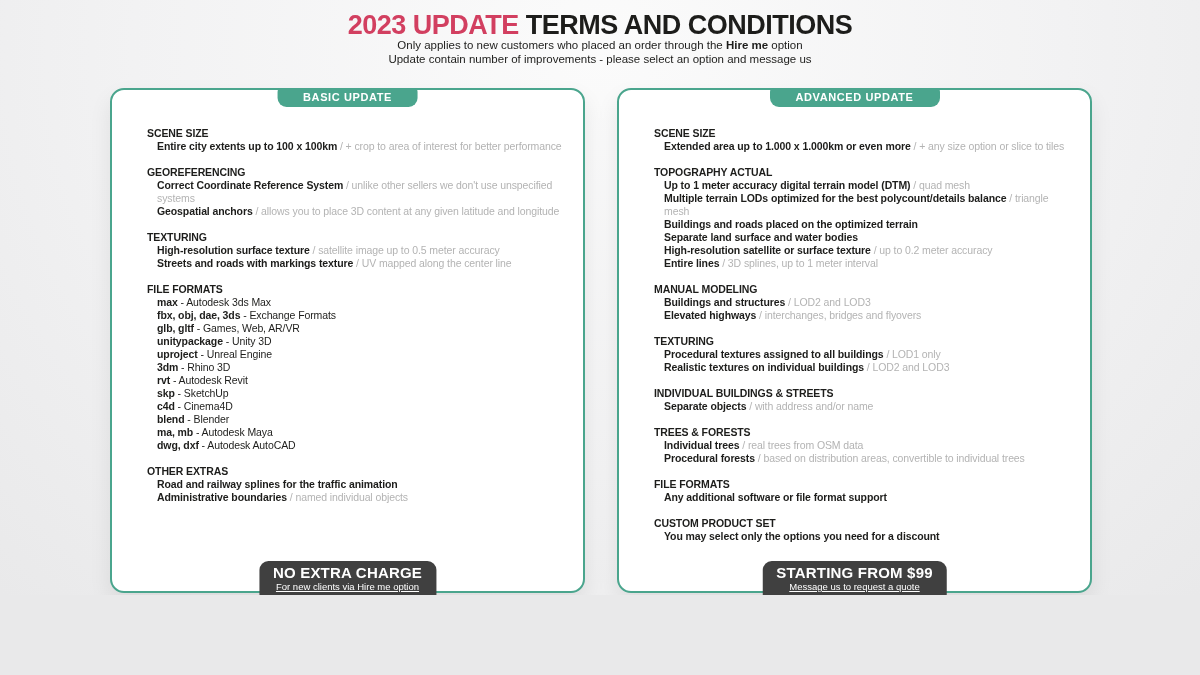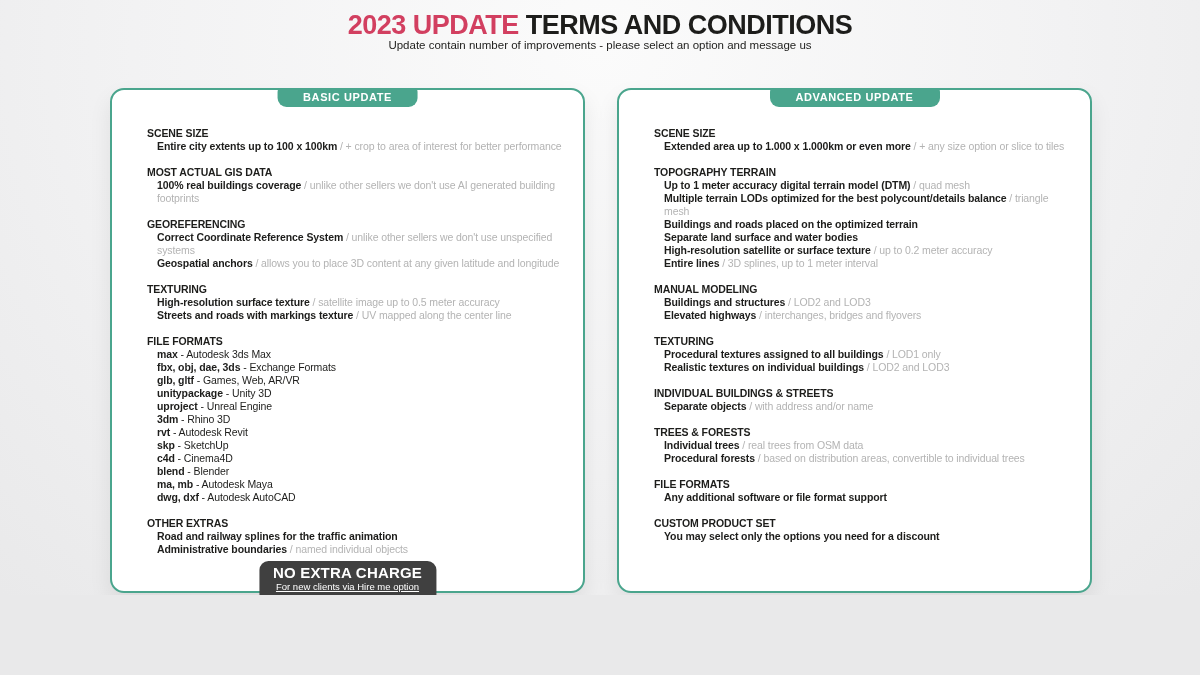--- a/index.html
+++ b/index.html
@@ -52,33 +52,30 @@
   }
   .sample a { color:#4aa58d; cursor:pointer; }
 </style>
 </head>
 <body>
 
 <div class="page">
 
   <div class="header">
     <h1><span class="accent">2023 UPDATE</span> <span>TERMS AND CONDITIONS</span></h1>
+    <p class="subtitle"><span>Only applies to new customers who placed an order through the </span><b>Hire me</b><span> option</span></p>
     <p class="subtitle">Update contain number of improvements - please select an option and message us</p>
   </div>
 
   <div class="panel left">
     <div class="badge-top">BASIC UPDATE</div>
     <div class="sections">
         <div class="section">
           <div class="section-title">SCENE SIZE</div>
           <div class="item"><span class="main">Entire city extents up to 100 x 100km</span><span class="note"> / + crop to area of interest for better performance</span></div>
-        </div>
-        <div class="section">
-          <div class="section-title">MOST ACTUAL GIS DATA</div>
-          <div class="item"><span class="main">100% real buildings coverage</span><span class="note"> / unlike other sellers we don't use AI generated building footprints</span></div>
         </div>
         <div class="section">
           <div class="section-title">GEOREFERENCING</div>
           <div class="item"><span class="main">Correct Coordinate Reference System</span><span class="note"> / unlike other sellers we don't use unspecified systems</span></div>
           <div class="item"><span class="main">Geospatial anchors</span><span class="note"> / allows you to place 3D content at any given latitude and longitude</span></div>
         </div>
         <div class="section">
           <div class="section-title">TEXTURING</div>
           <div class="item"><span class="main">High-resolution surface texture</span><span class="note"> / satellite image up to 0.5 meter accuracy</span></div>
           <div class="item"><span class="main">Streets and roads with markings texture</span><span class="note"> / UV mapped along the center line</span></div>
@@ -111,21 +108,21 @@
   </div>
 
   <div class="panel right">
     <div class="badge-top">ADVANCED UPDATE</div>
     <div class="sections">
         <div class="section">
           <div class="section-title">SCENE SIZE</div>
           <div class="item"><span class="main">Extended area up to 1.000 x 1.000km or even more</span><span class="note"> / + any size option or slice to tiles</span></div>
         </div>
         <div class="section">
-          <div class="section-title">TOPOGRAPHY TERRAIN</div>
+          <div class="section-title">TOPOGRAPHY ACTUAL</div>
           <div class="item"><span class="main">Up to 1 meter accuracy digital terrain model (DTM)</span><span class="note"> / quad mesh</span></div>
           <div class="item"><span class="main">Multiple terrain LODs optimized for the best polycount/details balance</span><span class="note"> / triangle mesh</span></div>
           <div class="item"><span class="main">Buildings and roads placed on the optimized terrain</span></div>
           <div class="item"><span class="main">Separate land surface and water bodies</span></div>
           <div class="item"><span class="main">High-resolution satellite or surface texture</span><span class="note"> / up to 0.2 meter accuracy</span></div>
           <div class="item"><span class="main">Entire lines</span><span class="note"> / 3D splines, up to 1 meter interval</span></div>
         </div>
         <div class="section">
           <div class="section-title">MANUAL MODELING</div>
           <div class="item"><span class="main">Buildings and structures</span><span class="note"> / LOD2 and LOD3</span></div>
@@ -147,17 +144,21 @@
         </div>
         <div class="section">
           <div class="section-title">FILE FORMATS</div>
           <div class="item"><span class="main">Any additional software or file format support</span></div>
         </div>
         <div class="section">
           <div class="section-title">CUSTOM PRODUCT SET</div>
           <div class="item"><span class="main">You may select only the options you need for a discount</span></div>
         </div>
       </div>
+    <div class="badge-bottom">
+      <div class="line1">STARTING FROM $99</div>
+      <div class="line2">Message us to request a quote</div>
+    </div>
   </div>
 
   <div class="sample"><span>Sample model download - </span><a>www.each.city/sample</a></div>
 
 </div>
 
 </body></html>

